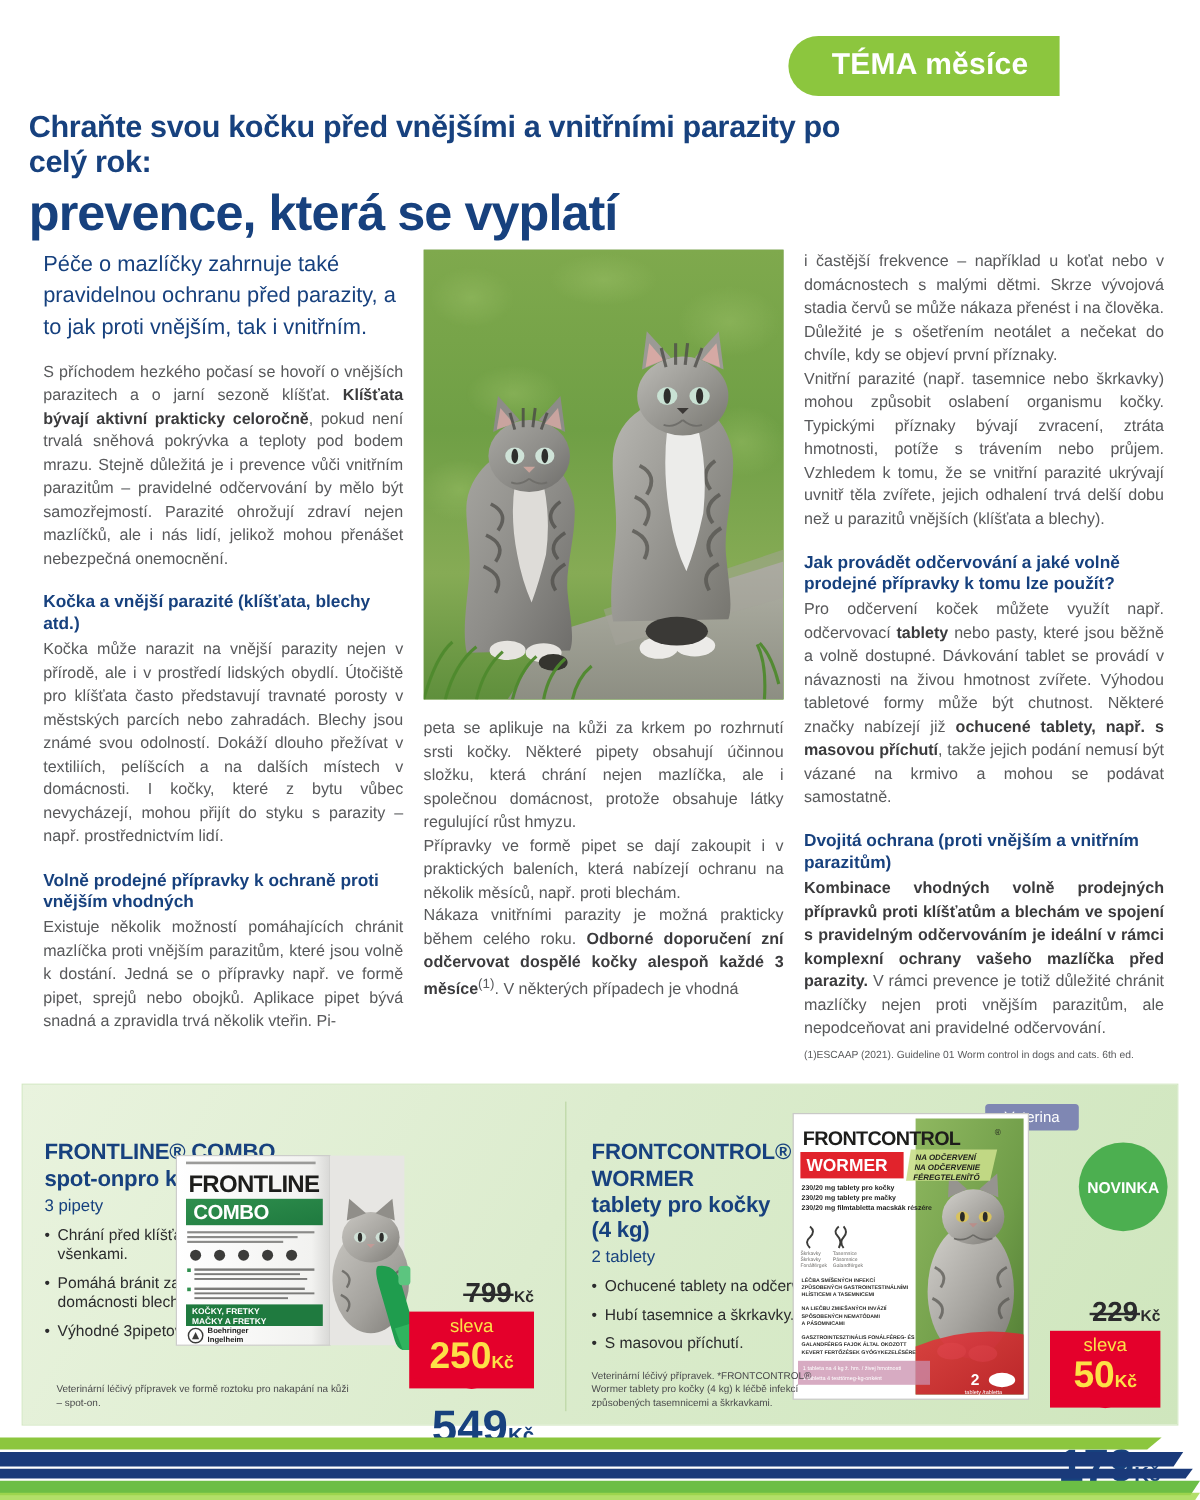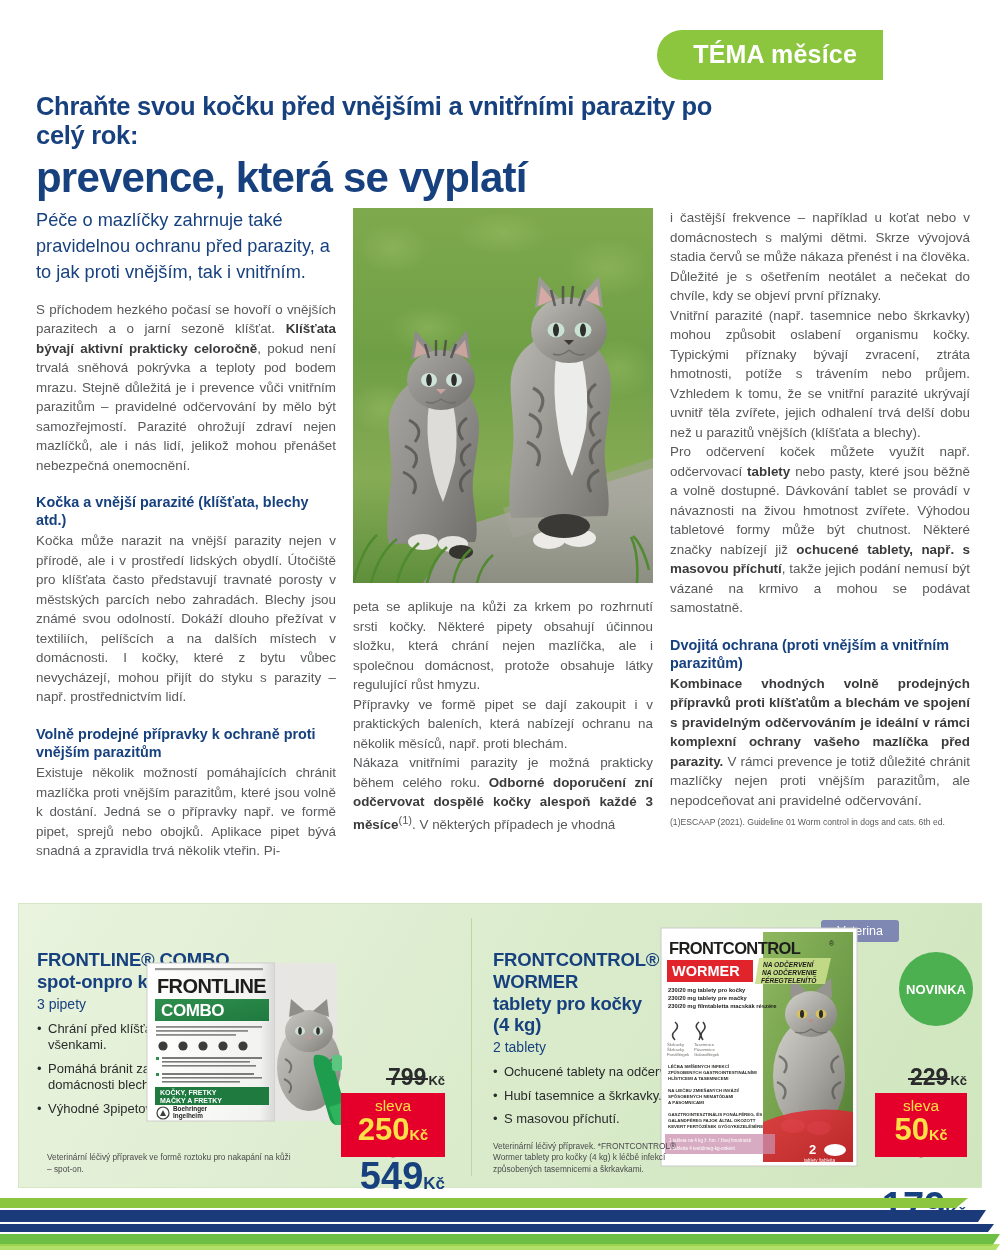--- a/index.html
+++ b/index.html
@@ -20,21 +20,21 @@
     color: #ffffff;
     font-size: 25px;
     font-weight: bold;
     padding: 10px 26px 11px 36px;
     border-top-left-radius: 26px;
     border-bottom-left-radius: 26px;
     letter-spacing: .2px;
   }
 
   
-  .headline-wrap { position: absolute; left: 36px; top: 92px; width: 700px; }
+  .headline-wrap { position: absolute; left: 24px; top: 92px; width: 700px; }
   .headline-1 {
     color: #17417e;
     font-size: 25.5px;
     font-weight: bold;
     letter-spacing: -0.3px;
     line-height: 1.15;
   }
   .headline-2 {
     color: #17417e;
     font-size: 42px;
@@ -239,21 +239,21 @@
   <div class="cols">
 
     <div class="col col-1">
       <div class="lead">Péče o mazlíčky zahrnuje také pravidelnou ochranu před parazity, a to jak proti vnějším, tak i vnitřním.</div>
 
       <p class="body"><span>S příchodem hezkého počasí se hovoří o vnějších parazitech a o jarní sezoně klíšťat. </span><b>Klíšťata bývají aktivní prakticky celoročně</b><span>, pokud není trvalá sněhová pokrývka a teploty pod bodem mrazu. Stejně důležitá je i prevence vůči vnitřním parazitům – pravidelné odčervování by mělo být samozřejmostí. Parazité ohrožují zdraví nejen mazlíčků, ale i nás lidí, jelikož mohou přenášet nebezpečná onemocnění.</span></p>
 
       <h3 class="sub">Kočka a vnější parazité (klíšťata, blechy atd.)</h3>
       <p class="body">Kočka může narazit na vnější parazity nejen v přírodě, ale i v prostředí lidských obydlí. Útočiště pro klíšťata často představují travnaté porosty v městských parcích nebo zahradách. Blechy jsou známé svou odolností. Dokáží dlouho přežívat v textiliích, pelíšcích a na dalších místech v domácnosti. I kočky, které z bytu vůbec nevycházejí, mohou přijít do styku s parazity – např. prostřednictvím lidí.</p>
 
-      <h3 class="sub">Volně prodejné přípravky k ochraně proti vnějším parazitům</h3>
+      <h3 class="sub">Volně prodejné přípravky k ochraně proti vnějším vhodných</h3>
       <p class="body">Existuje několik možností pomáhajících chránit mazlíčka proti vnějším parazitům, které jsou volně k dostání. Jedná se o přípravky např. ve formě pipet, sprejů nebo obojků. Aplikace pipet bývá snadná a zpravidla trvá několik vteřin. Pi-</p>
     </div>
 
     <div class="col col-2">
       <div class="photo">
         <svg viewBox="0 0 300 375" preserveAspectRatio="none">
           <defs>
             <linearGradient id="grass" x1="0" y1="0" x2="0" y2="1">
               <stop offset="0%" stop-color="#7fa94d"></stop>
               <stop offset="40%" stop-color="#6f9f45"></stop>
@@ -380,20 +380,21 @@
       <p class="body">peta se aplikuje na kůži za krkem po rozhrnutí srsti kočky. Některé pipety obsahují účinnou složku, která chrání nejen mazlíčka, ale i společnou domácnost, protože obsahuje látky regulující růst hmyzu.</p>
       <p class="body">Přípravky ve formě pipet se dají zakoupit i v praktických baleních, která nabízejí ochranu na několik měsíců, např. proti blechám.</p>
 
       <p class="body"><span>Nákaza vnitřními parazity je možná prakticky během celého roku. </span><b>Odborné doporučení zní odčervovat dospělé kočky alespoň každé 3 měsíce</b><sup>(1)</sup><span>. V některých případech je vhodná</span></p>
     </div>
 
     <div class="col col-3">
       <p class="body">i častější frekvence – například u koťat nebo v domácnostech s malými dětmi. Skrze vývojová stadia červů se může nákaza přenést i na člověka. Důležité je s ošetřením neotálet a nečekat do chvíle, kdy se objeví první příznaky.</p>
       <p class="body">Vnitřní parazité (např. tasemnice nebo škrkavky) mohou způsobit oslabení organismu kočky. Typickými příznaky bývají zvracení, ztráta hmotnosti, potíže s trávením nebo průjem. Vzhledem k tomu, že se vnitřní parazité ukrývají uvnitř těla zvířete, jejich odhalení trvá delší dobu než u parazitů vnějších (klíšťata a blechy).</p>
 
+      <h3 class="sub">Jak provádět odčervování a jaké volně prodejné přípravky k tomu lze použít?</h3>
       <p class="body"><span>Pro odčervení koček můžete využít např. odčervovací </span><b>tablety</b><span> nebo pasty, které jsou běžně a volně dostupné. Dávkování tablet se provádí v návaznosti na živou hmotnost zvířete. Výhodou tabletové formy může být chutnost. Některé značky nabízejí již </span><b>ochucené tablety, např. s masovou příchutí</b><span>, takže jejich podání nemusí být vázané na krmivo a mohou se podávat samostatně.</span></p>
 
       <h3 class="sub">Dvojitá ochrana (proti vnějším a vnitřním parazitům)</h3>
       <p class="body"><b>Kombinace vhodných volně prodejných přípravků proti klíšťatům a blechám ve spojení s pravidelným odčervováním je ideální v rámci komplexní ochrany vašeho mazlíčka před parazity.</b><span> V rámci prevence je totiž důležité chránit mazlíčky nejen proti vnějším parazitům, ale nepodceňovat ani pravidelné odčervování.</span></p>
 
       <div class="footnote-src">(1)ESCAAP (2021). Guideline 01 Worm control in dogs and cats. 6th ed.</div>
     </div>
   </div>
 
   <div class="product-band">
@@ -500,21 +501,21 @@
       <div class="price-block" style="left:236px;top:160px;width:190px;">
         <div style="text-align:right;">
           <span class="old-price"><span class="strike">799</span><span class="kc">Kč</span></span>
         </div>
         <div style="display:flex;justify-content:flex-end;margin-top:2px;">
           <div class="sleva" style="width:104px;">
             <span class="lbl">sleva</span>
             <span class="amt"><span>250</span><span class="kc">Kč</span></span>
           </div>
         </div>
-        <div class="new-price" style=""><span>549</span><span class="kc">Kč</span></div>
+        <div class="new-price" style="margin-top:14px;"><span>549</span><span class="kc">Kč</span></div>
       </div>
 
       <div class="disclaimer" style="left:28px;width:250px;">Veterinární léčivý přípravek ve formě roztoku pro nakapání na kůži – spot-on.</div>
     </div>
 
     <div class="prod prod-right">
       <div style="position:absolute;left:22px;top:16px;width:210px;">
         <div class="prod-title"><span>FRONTCONTROL® WORMER</span><br><span>tablety pro kočky</span><br><span>(4 kg)</span></div>
         <div class="prod-sub">2 tablety</div>
         <ul class="feat">
@@ -618,21 +619,21 @@
           </g>
 
           <g>
             <ellipse cx="176" cy="224" rx="11" ry="6" fill="#ffffff"></ellipse>
             <text x="150" y="228" font-family="Liberation Sans, sans-serif" font-size="13" font-weight="bold" fill="#ffffff">2</text>
             <text x="145" y="236" font-family="Liberation Sans, sans-serif" font-size="4.6" fill="#ffffff">tablety /tabletta</text>
           </g>
         </svg>
       </div>
 
-      <div class="price-block" style="right:16px;top:160px;width:150px;">
+      <div class="price-block" style="right:16px;top:176px;width:150px;">
         <div style="text-align:right;">
           <span class="old-price"><span class="strike">229</span><span class="kc">Kč</span></span>
         </div>
         <div style="display:flex;justify-content:flex-end;margin-top:2px;">
           <div class="sleva" style="width:92px;">
             <span class="lbl">sleva</span>
             <span class="amt"><span>50</span><span class="kc">Kč</span></span>
           </div>
         </div>
         <div class="new-price" style="margin-top:30px;"><span>179</span><span class="kc">Kč</span></div>

